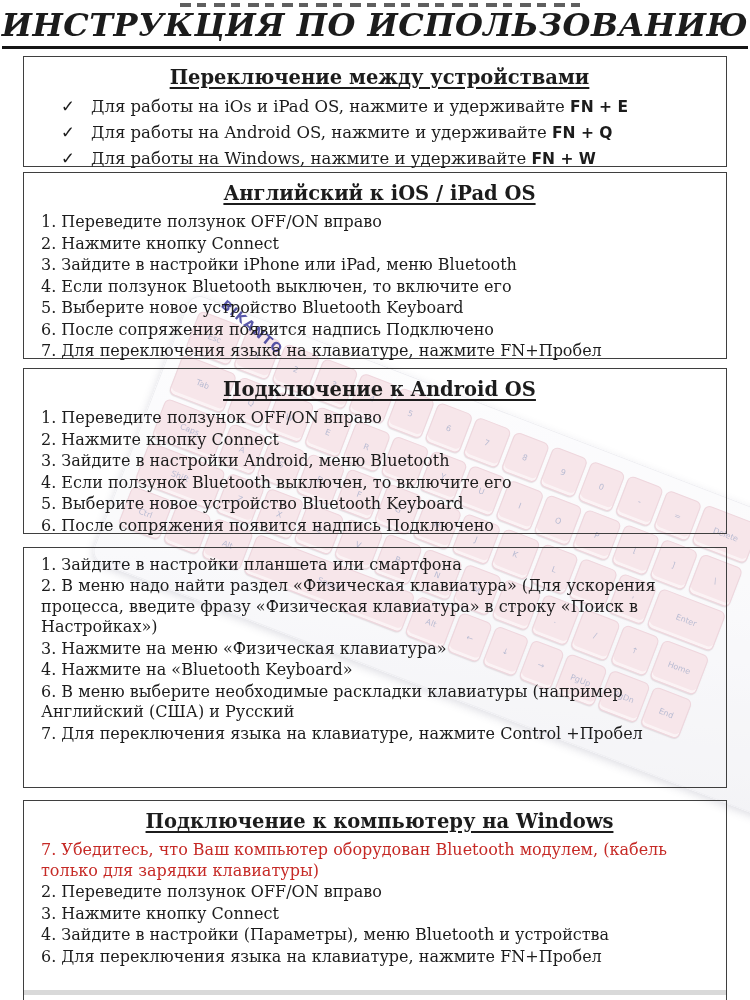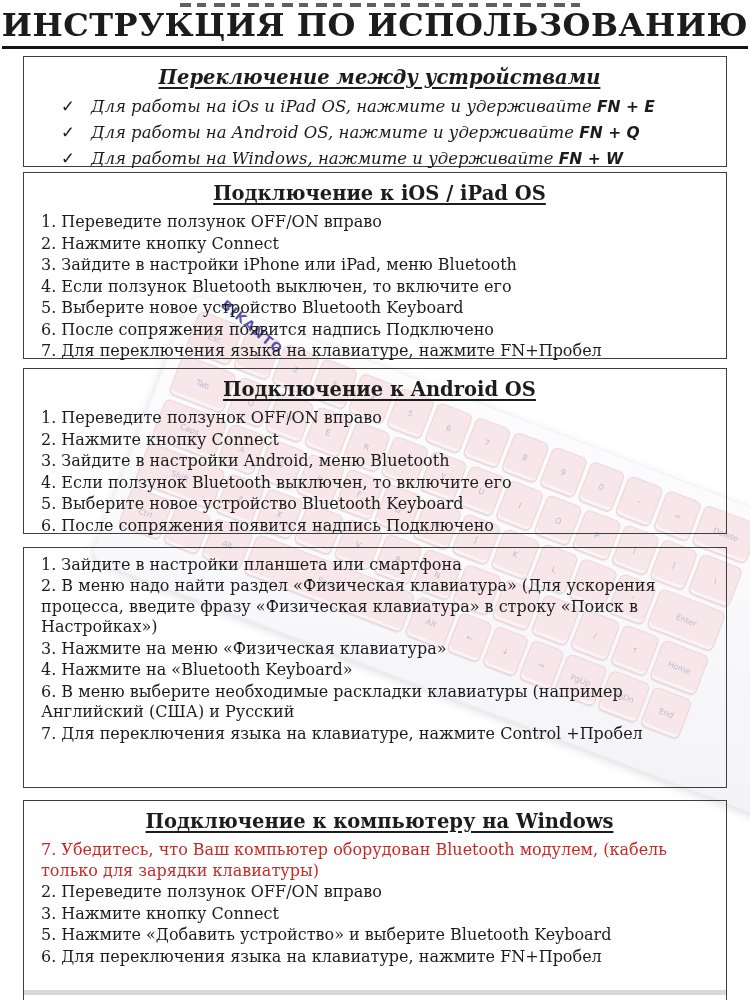--- a/index.html
+++ b/index.html
@@ -11,29 +11,29 @@
   }
   
   .top-clip{
     position:absolute;left:180px;top:3px;width:400px;height:4px;opacity:.75;
     background:repeating-linear-gradient(90deg,#2a2a2a 0 11px,transparent 11px 17px,#2a2a2a 17px 26px,transparent 26px 34px);
   }
   
   .title-wrap{position:absolute;left:0;top:8px;width:750px;text-align:center;z-index:5;}
   .title{
     display:inline-block;font-size:32px;font-weight:bold;letter-spacing:.5px;
-    border-bottom:3px solid #151515;padding-bottom:3px;line-height:1.1;
+    border-bottom:3px solid #151515;padding-bottom:3px;line-height:1.1;font-style:italic;
   }
   
   .box{
     position:absolute;left:23px;width:704px;box-sizing:border-box;
     border:1.5px solid #3f3f3f;background:transparent;z-index:4;
     padding:7px 8px 0 17px;
   }
-  .box-1{top:56px;height:111px;font-style:italic;}
+  .box-1{top:56px;height:111px;}
   .box-2{top:172px;height:187px;}
   .box-3{top:368px;height:166px;}
   .box-4{top:547px;height:241px;}
   .box-5{top:800px;height:234px;}
   .box h2{
     margin:2px 0 7px 0;text-align:center;font-size:19.5px;font-weight:bold;
     text-decoration:underline;text-underline-offset:3px;text-decoration-thickness:2px;
     line-height:1.2;
   }
   .body-lines{font-size:16px;line-height:1.28;}
@@ -173,21 +173,21 @@
         <span>Для работы на Android OS, нажмите и удерживайте <b>FN + Q</b></span>
       </div>
       <div class="chk">
         <span class="tick">✓</span>
         <span>Для работы на Windows, нажмите и удерживайте <b>FN + W</b></span>
       </div>
     </div>
 </section>
 
 <section class="box box-2">
-  <h2>Подключение к iOS / iPad OS</h2>
+  <h2>Английский к iOS / iPad OS</h2>
   <div class="body-lines">
       <p class="line">1. Переведите ползунок OFF/ON вправо</p>
       <p class="line">2. Нажмите кнопку Connect</p>
       <p class="line">3. Зайдите в настройки iPhone или iPad, меню Bluetooth</p>
       <p class="line">4. Если ползунок Bluetooth выключен, то включите его</p>
       <p class="line">5. Выберите новое устройство Bluetooth Keyboard</p>
       <p class="line">6. После сопряжения появится надпись Подключено</p>
       <p class="line">7. Для переключения языка на клавиатуре, нажмите FN+Пробел</p>
     </div>
 </section>
@@ -214,18 +214,18 @@
       <p class="line">7. Для переключения языка на клавиатуре, нажмите Control +Пробел</p>
     </div>
 </section>
 
 <section class="box box-5">
   <h2>Подключение к компьютеру на Windows</h2>
   <div class="body-lines">
       <p class="line red">7. Убедитесь, что Ваш компьютер оборудован Bluetooth модулем, (кабель только для зарядки клавиатуры)</p>
       <p class="line">2. Переведите ползунок OFF/ON вправо</p>
       <p class="line">3. Нажмите кнопку Connect</p>
-      <p class="line">5. Нажмите «Добавить устройство» и выберите Bluetooth Keyboard</p>
+      <p class="line">4. Зайдите в настройки (Параметры), меню Bluetooth и устройства</p>
       <p class="line">6. Для переключения языка на клавиатуре, нажмите FN+Пробел</p>
     </div>
 </section>
 
 <div class="bottom-strip"></div>
 
 </body></html>

